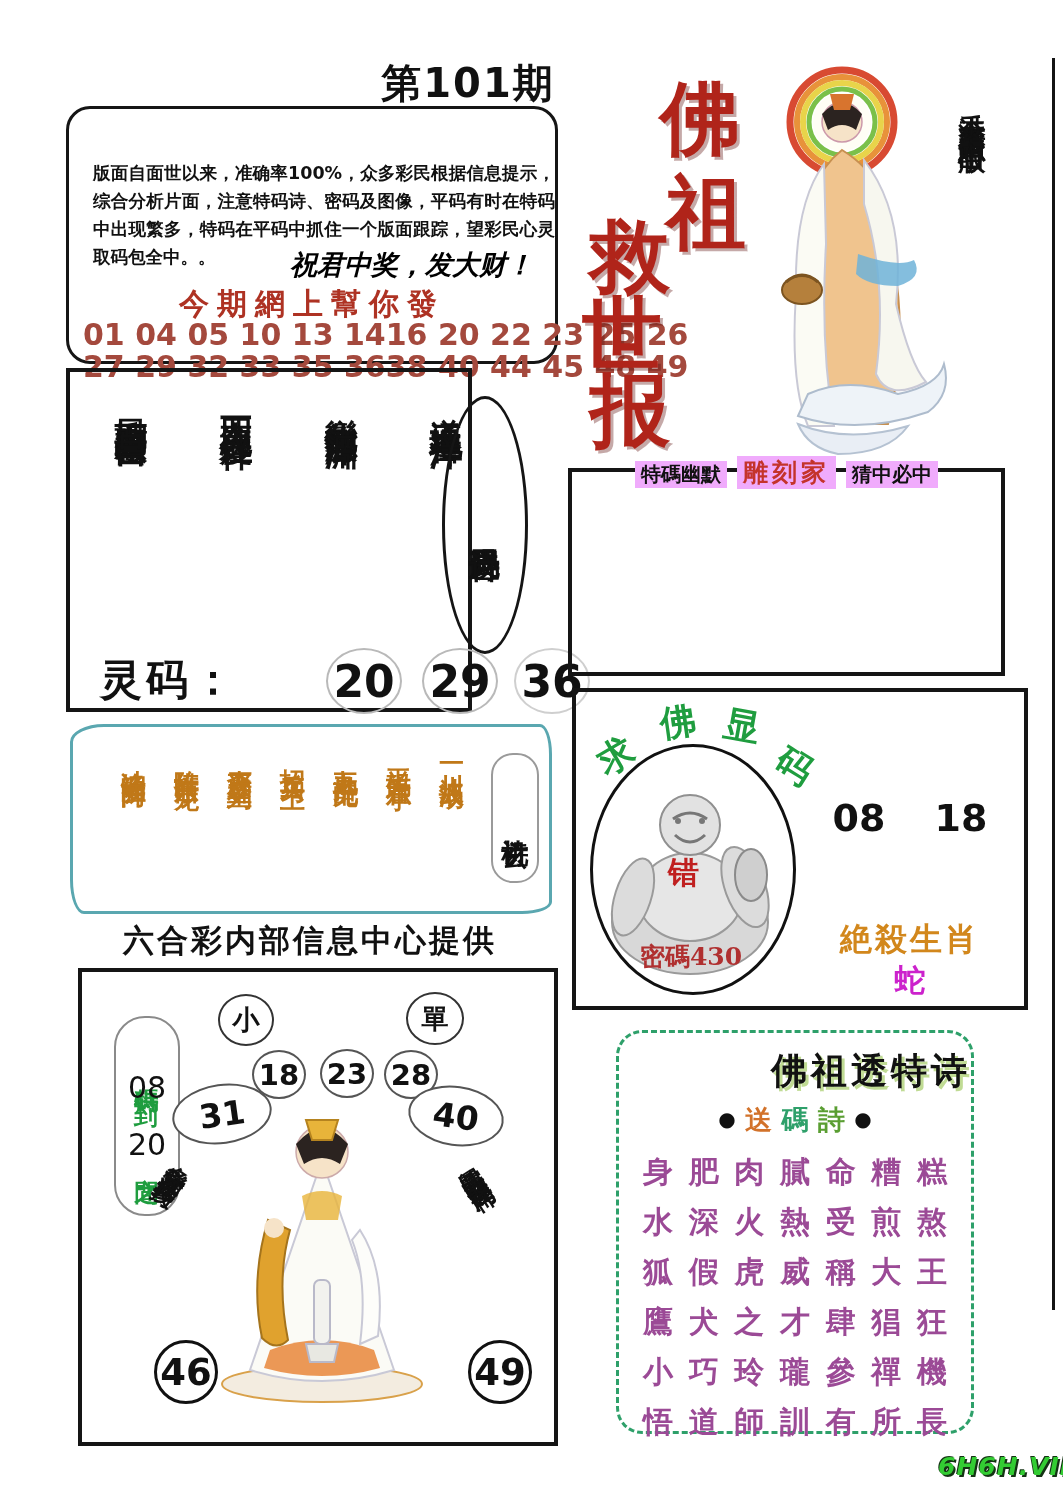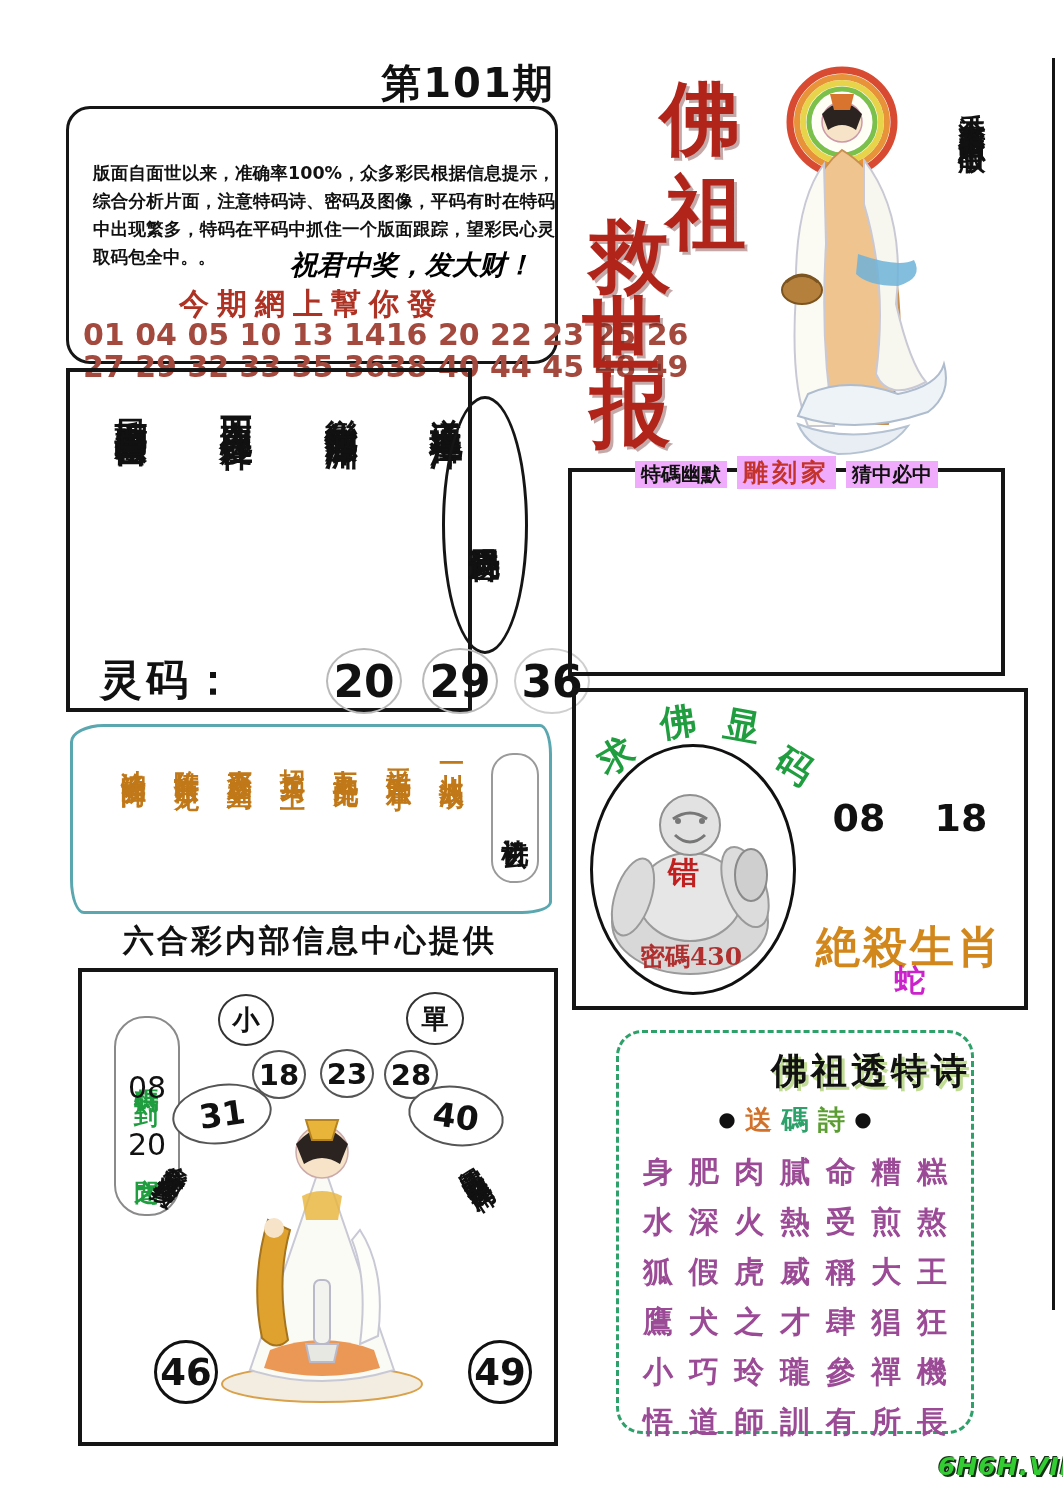--- a/index.html
+++ b/index.html
@@ -79,21 +79,21 @@
   #buddha-box{left:572px;top:688px;width:456px;height:322px;border:4px solid #151515;box-sizing:border-box;}
   .arc-char{position:absolute;font-size:36px;font-weight:bold;color:#1f9d3f;font-family:"DejaVu Serif",serif;}
   #arc0{left:22px;top:40px;transform:rotate(-30deg);} #arc1{left:84px;top:6px;transform:rotate(-8deg);}
   #arc2{left:148px;top:10px;transform:rotate(10deg);} #arc3{left:200px;top:50px;transform:rotate(32deg);}
   #buddha-oval{left:14px;top:52px;width:200px;height:245px;border:3px solid #111;border-radius:50%;overflow:hidden;}
   #statue-mark{left:92px;top:160px;font-size:31px;font-weight:bold;color:#c02020;font-family:"DejaVu Serif",serif;}
   #secret-code{left:30px;top:248px;width:170px;text-align:center;font-size:25px;font-weight:bold;color:#b03030;font-family:"DejaVu Serif",serif;}
   #group-title{left:226px;top:58px;width:216px;text-align:center;font-size:34px;font-weight:bold;color:#c0281e;letter-spacing:5px;font-family:"DejaVu Serif",serif;}
   .group-row{position:absolute;left:232px;width:204px;display:flex;justify-content:space-around;font-size:38px;font-weight:bold;}
   #group-row1{top:104px;} #group-row2{top:164px;}
-  #kill-label{left:224px;top:226px;width:220px;text-align:center;font-size:44px;font-weight:bold;color:#d2871c;letter-spacing:3px;font-family:"DejaVu Serif",serif;}
+  #kill-label{left:224px;top:226px;width:220px;text-align:center;font-size:32px;font-weight:bold;color:#d2871c;letter-spacing:3px;font-family:"DejaVu Serif",serif;}
   #kill-zodiac{left:224px;top:268px;width:220px;text-align:center;font-size:31px;font-weight:bold;color:#cc22cc;font-family:"DejaVu Serif",serif;}
 
   #special-poem-box{left:616px;top:1030px;width:358px;height:404px;border:3px dashed #2ea06a;border-radius:26px;box-sizing:border-box;}
   #sp-title{margin-top:14px;text-align:right;font-size:36px;font-weight:bold;font-family:"DejaVu Serif",serif;letter-spacing:4px;
             text-shadow:3px 3px 0 rgba(140,190,60,.55);}
   #sp-subtitle{margin-top:6px;text-align:center;font-weight:bold;font-size:27px;font-family:"DejaVu Serif",serif;}
   #sp-subtitle .dot{font-size:20px;color:#111;vertical-align:3px;}
   #sp-subtitle .c0{color:#d2722a;} #sp-subtitle .c1{color:#2ea06a;} #sp-subtitle .c2{color:#5a9e32;}
   .sp-row{display:flex;justify-content:space-between;padding:0 24px;margin-top:17px;
           font-size:30px;font-weight:bold;color:#9b4a96;font-family:"DejaVu Serif",serif;line-height:1.1;}

